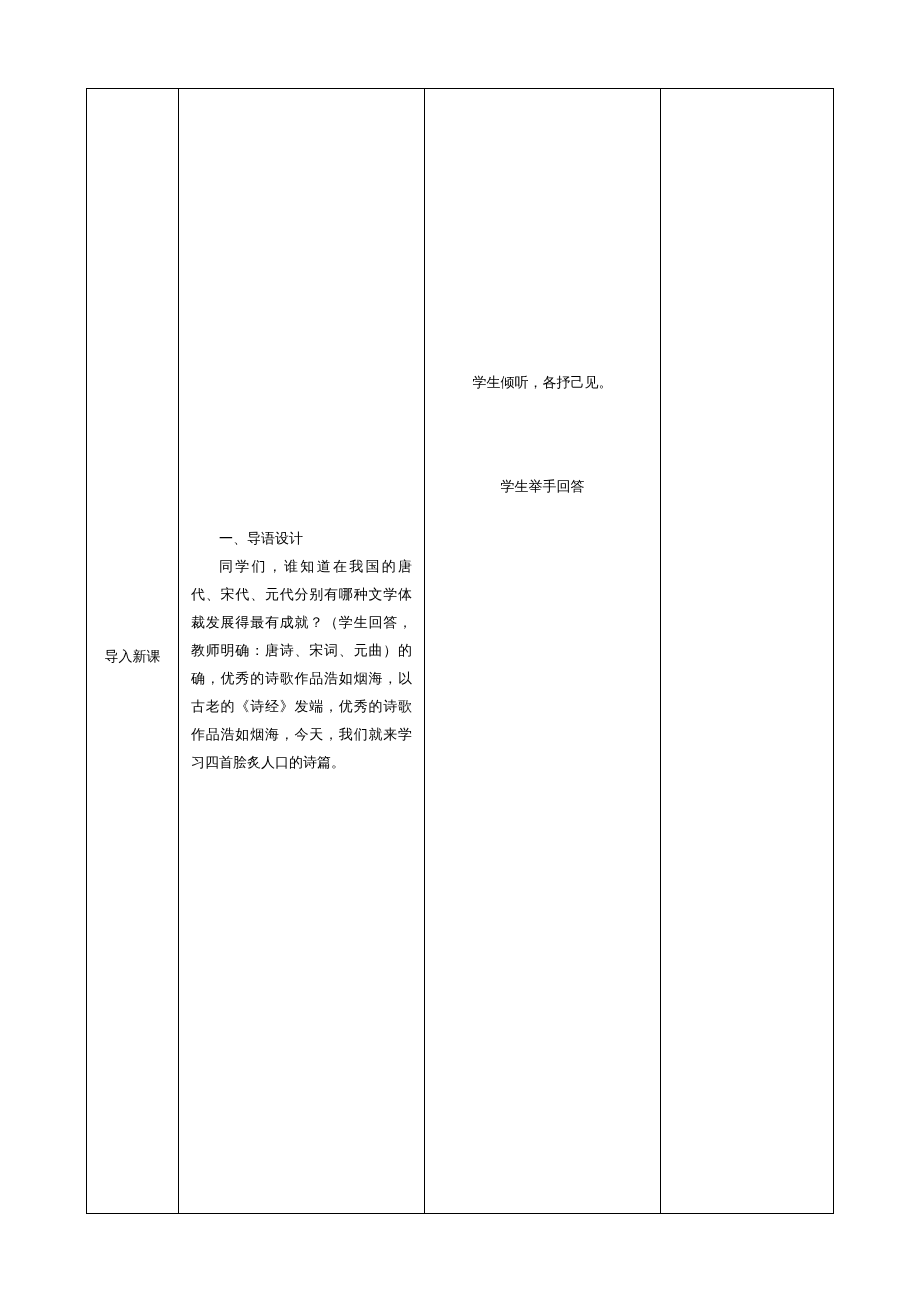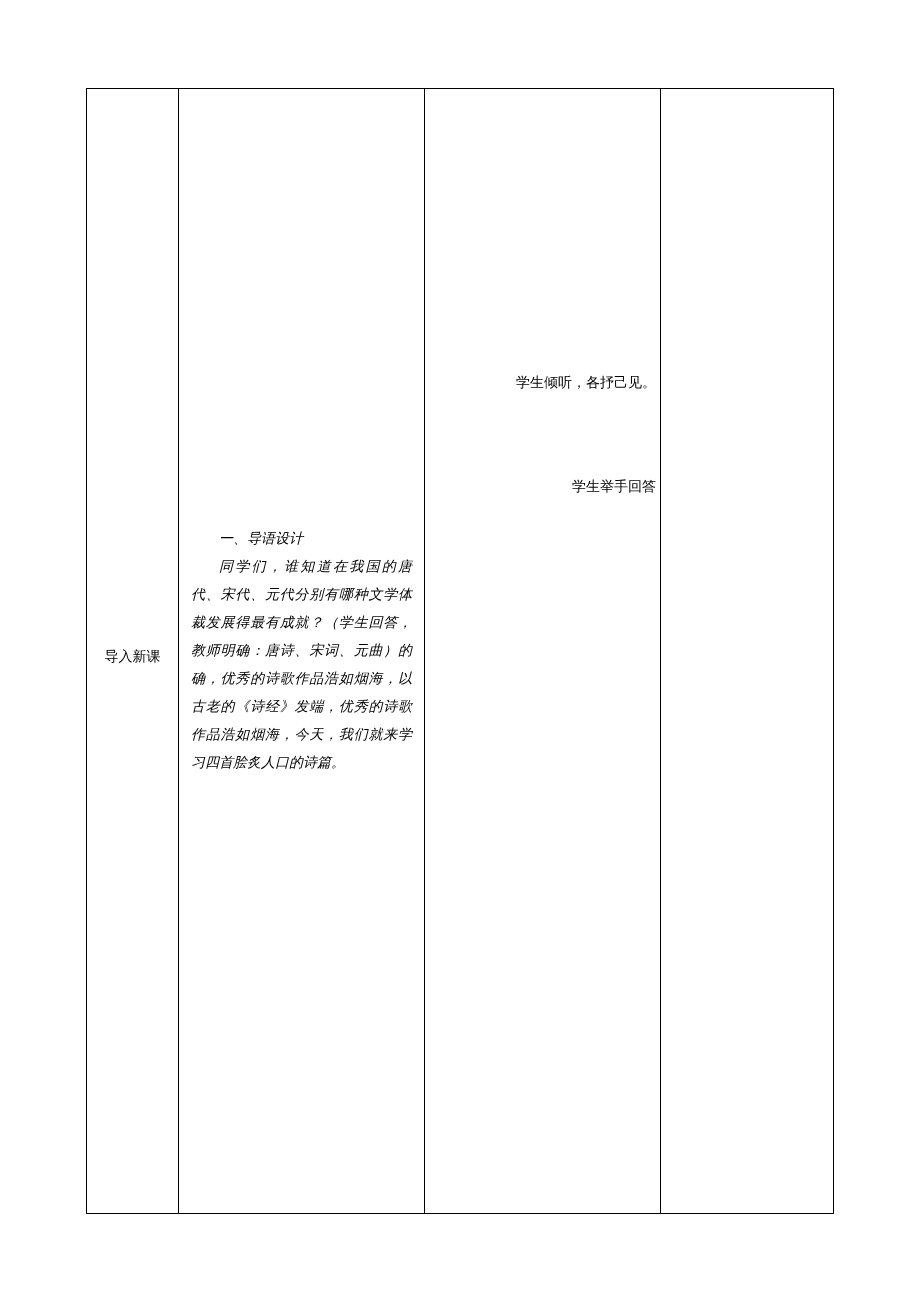--- a/index.html
+++ b/index.html
@@ -38,32 +38,31 @@
     text-align: center;
     font-size: 14px;
     line-height: 1.6;
     margin-top: 12px;
   }
   .c2-inner {
     padding: 0 12px;
     line-height: 28px;
     text-align: justify;
     font-size: 14px;
-    font-style: italic;
   }
   .sec-title {
     text-indent: 2em;
   }
   .para {
     text-indent: 2em;
   }
   .c3-inner {
     padding: 0 4px 0 4px;
     line-height: 28px;
-    text-align: right;
+    text-align: center;
     font-size: 14px;
     position: relative;
     height: 100%;
   }
   .c3-block {
     position: absolute;
     left: 4px;
     right: 4px;
     top: 280px;
   }

